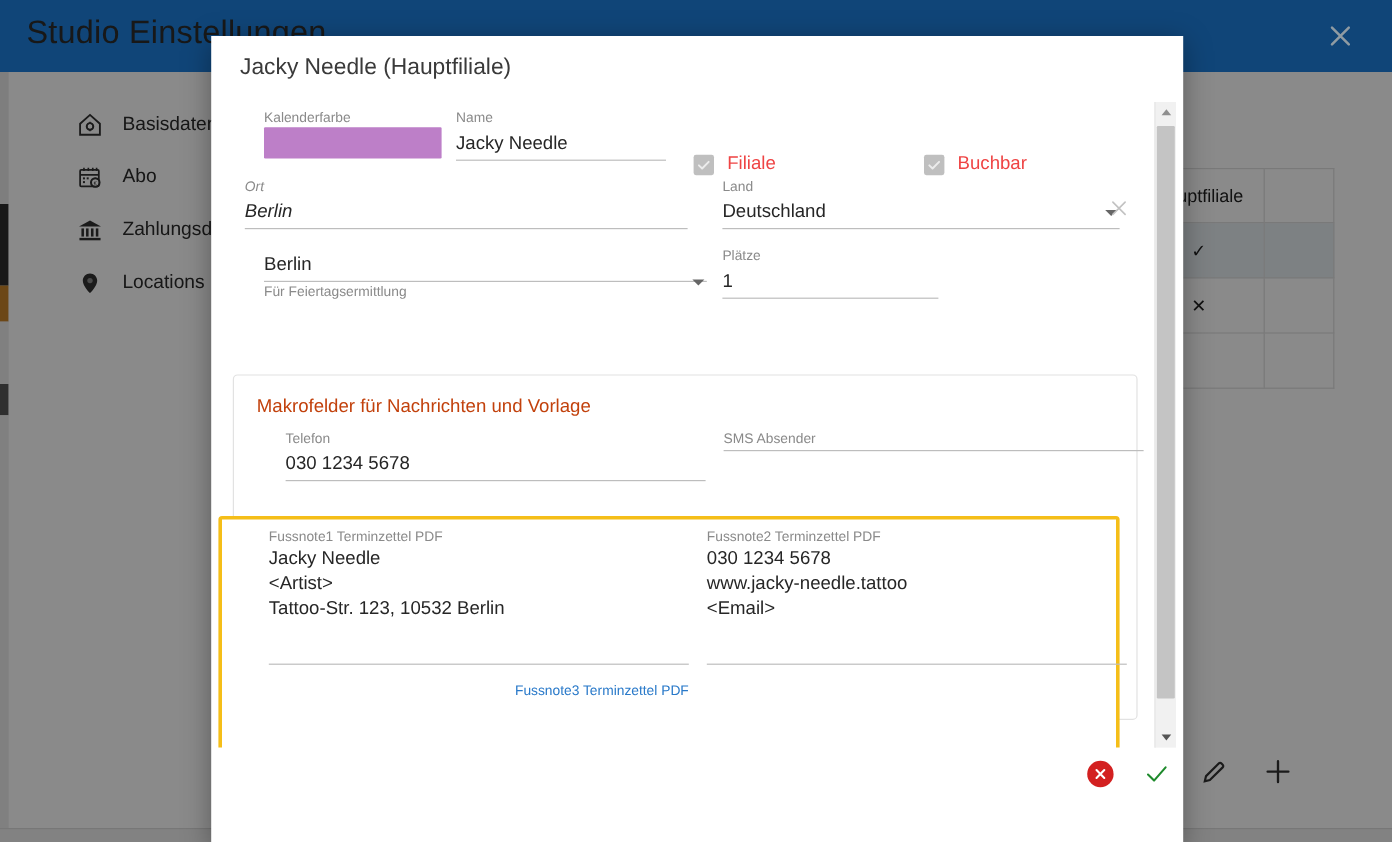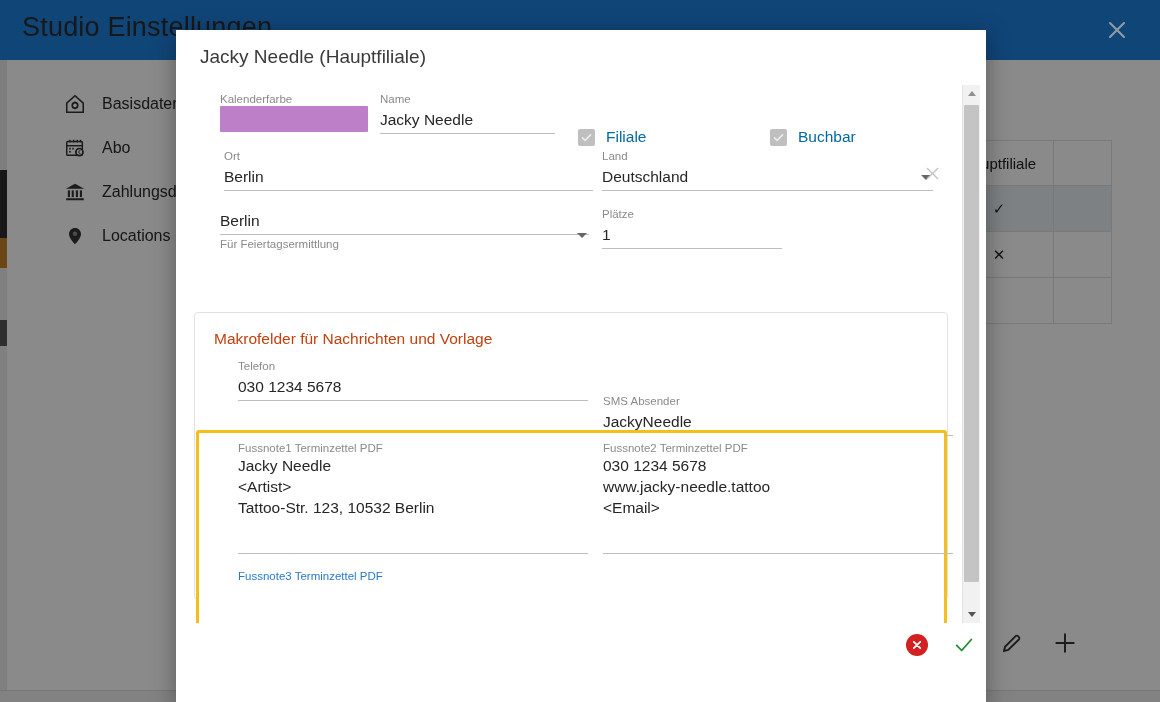--- a/index.html
+++ b/index.html
@@ -165,38 +165,38 @@
   
   .cbrow { position: absolute; display: flex; align-items: center; }
   .cbox {
     width: 17px; height: 17px;
     background: #bfbfbf;
     border-radius: 2px;
     display: flex; align-items: center; justify-content: center;
     margin-right: 11px;
   }
   .cbox svg { display:block; }
-  .cblabel { font-size: 15.5px; color: #0369a1; }
+  .cblabel { font-size: 15.5px; color: #ef4444; }
 
   
   #macro-card {
     position: absolute; left: 18px; top: 227px;
     width: 752px; height: 286px;
     border: 1px solid #e2e2e2;
     border-radius: 4px;
     background: #fff;
   }
   #macro-title {
     position: absolute; left: 19px; top: 17px;
     font-size: 15.5px; color: #c2410c;
   }
 
   
   #hl-box {
-    position: absolute; left: 20px; top: 345px;
+    position: absolute; left: 6px; top: 345px;
     width: 745px; height: 245px;
     border: 3px solid #f5be18;
     border-radius: 3px;
     background: #fff;
   }
 
   .note-val {
     font-size: 15.5px; color: #262626;
     line-height: 21px; white-space: pre;
   }
@@ -406,21 +406,21 @@
 
       <div class="cbrow" style="left:594px; top:43px;">
         <span class="cbox">
           <svg width="13" height="13" viewBox="0 0 16 16">
             <path d="M3 8.4 L6.3 11.6 L13 4.8" stroke="#ececec" stroke-width="2" fill="none" stroke-linecap="round" stroke-linejoin="round"></path>
           </svg>
         </span>
         <span class="cblabel">Buchbar</span>
       </div>
 
-      <div class="fld" style="left:24px; top:64px; width:369px;">
+      <div class="fld" style="left:4px; top:64px; width:369px;font-style:italic;">
         <div class="fld-label">Ort</div>
         <div class="fld-value">Berlin</div>
         <div class="fld-line"></div>
       </div>
 
       <div class="fld" style="left:402px; top:64px; width:331px;">
         <div class="fld-label">Land</div>
         <div class="fld-value">Deutschland</div>
         <div class="fld-line"></div>
         <div class="caret-dn"></div>
@@ -446,23 +446,22 @@
 
       <div id="macro-card">
         <div id="macro-title">Makrofelder für Nachrichten und Vorlage</div>
 
         <div class="fld" style="left:19px; top:46px; width:350px;">
           <div class="fld-label">Telefon</div>
           <div class="fld-value">030 1234 5678</div>
           <div class="fld-line"></div>
         </div>
 
-        <div class="fld" style="left:384px; top:46px; width:350px;margin-top:35px;">
+        <div class="fld" style="left:384px; top:46px; width:350px;">
           <div class="fld-label">SMS Absender</div>
-          <div class="fld-value">JackyNeedle</div>
           <div class="fld-line"></div>
         </div>
       </div>
 
       <div id="hl-box" style="border-color: rgb(245, 190, 24);">
 
         <div class="fld" style="left:15px; top:8px; width:350px;">
           <div class="fld-label">Fussnote1 Terminzettel PDF</div>
           <div class="note-val" style="height:84px;">Jacky Needle
 &lt;Artist&gt;
@@ -471,21 +470,21 @@
         </div>
 
         <div class="fld" style="left:380px; top:8px; width:350px;">
           <div class="fld-label">Fussnote2 Terminzettel PDF</div>
           <div class="note-val" style="height:84px;">030 1234 5678
 www.jacky-needle.tattoo
 &lt;Email&gt;</div>
           <div class="fld-line" style="margin-top:14px;"></div>
         </div>
 
-        <div class="fld" style="left:15px; top:136px; width:350px;">
+        <div class="fld" style="left:15px; top:136px; width:350px;text-align:right;">
           <div class="fld-label focused">Fussnote3 Terminzettel PDF</div>
 
         </div>
 
       </div>
 
     </div>
   </div>
 
   <div id="dlg-scroll">

